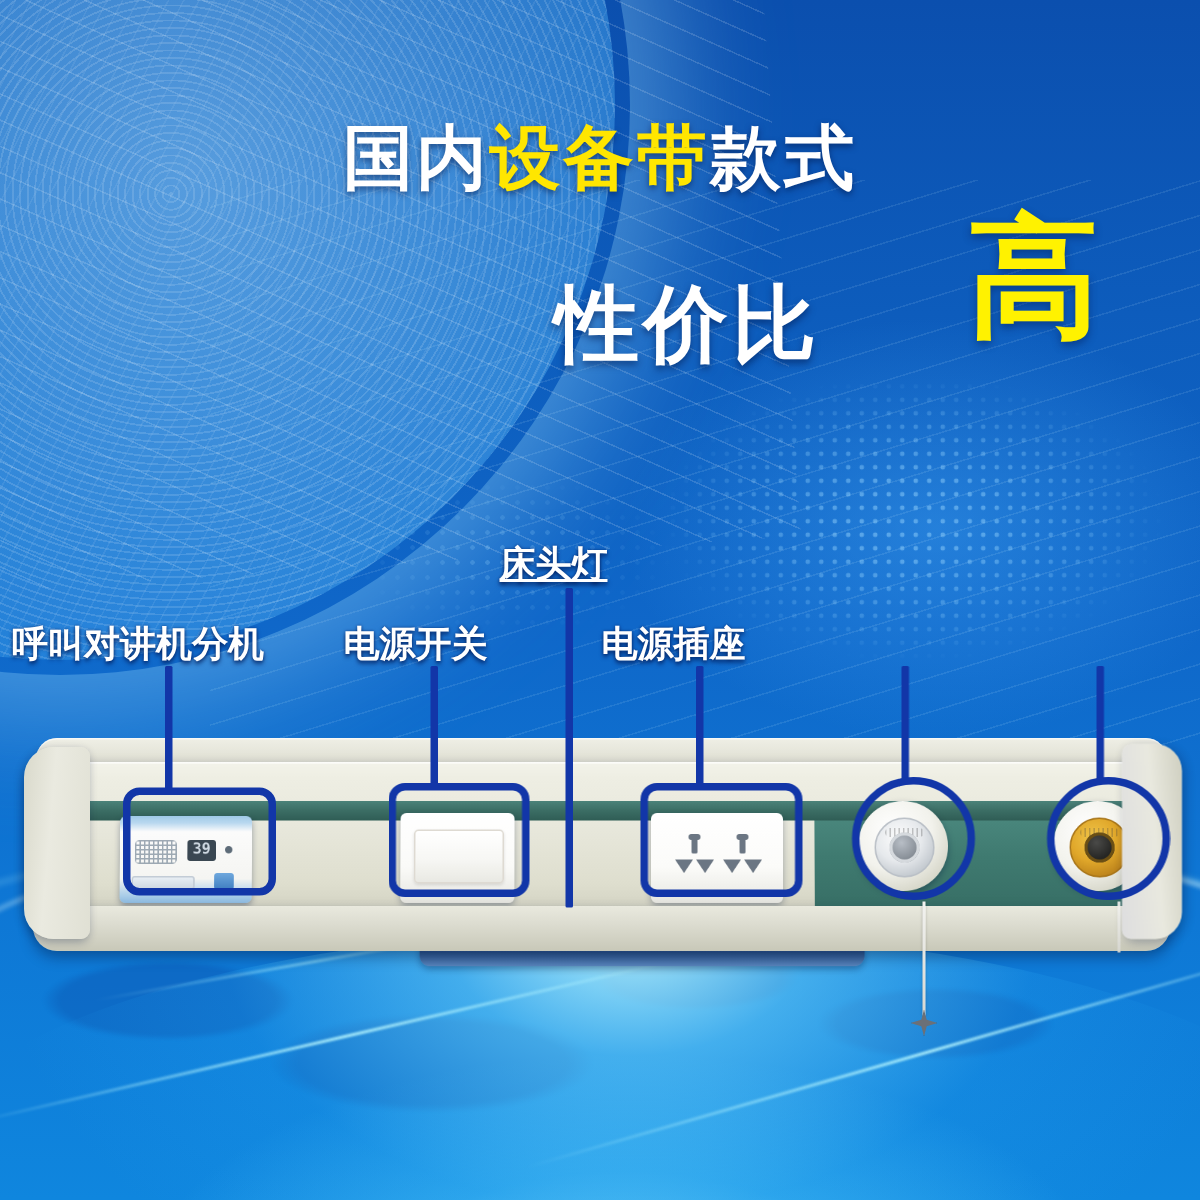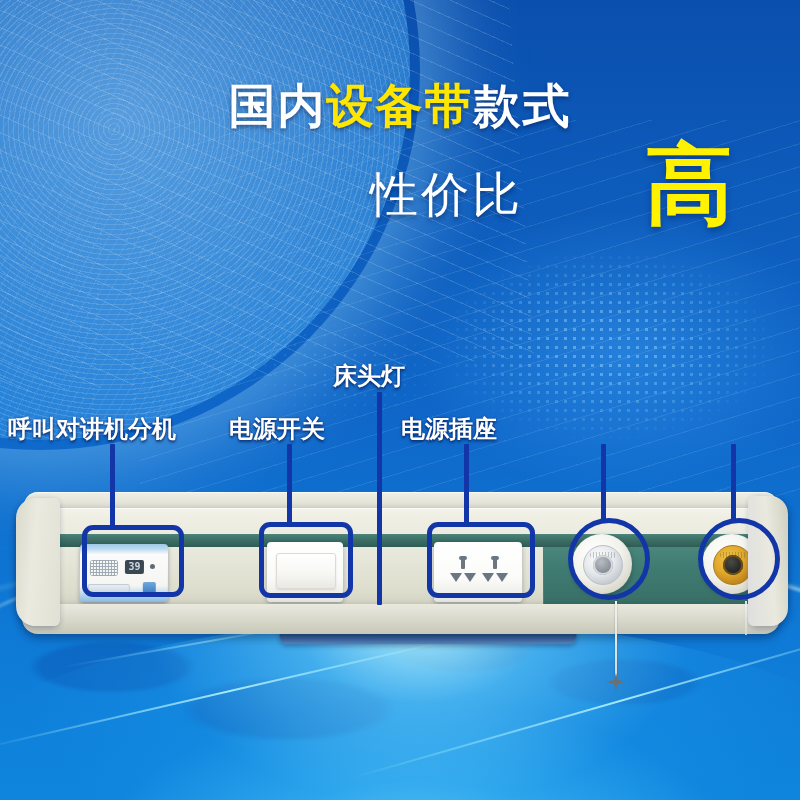--- a/index.html
+++ b/index.html
@@ -65,21 +65,21 @@
   .s2{left:340px;top:700px;width:560px;transform:rotate(-16deg);}
   .s3{left:60px;top:640px;width:300px;transform:rotate(-10deg);opacity:.55;}
 
   
   .headline{position:absolute;left:0;top:82px;width:800px;text-align:center;z-index:12;}
   .hl-row1{font-size:47px;font-weight:700;letter-spacing:2px;line-height:1;
     text-shadow:0 2px 4px rgba(0,20,70,.55);}
   .hl-row1 .w{color:#ffffff;font-family:Liberation Mono, monospace;}
   .hl-row1 .y{color:#ffe600;}
   .hl-row2{position:relative;margin-top:26px;height:84px;}
-  .hl-xjb{position:absolute;left:370px;top:4px;font-size:48px;font-weight:400;color:#ffffff;
+  .hl-xjb{position:absolute;left:370px;top:20px;font-size:56px;font-weight:700;color:#ffffff;
     letter-spacing:3px;text-shadow:0 3px 5px rgba(0,20,70,.5);}
   .hl-gao{position:absolute;left:645px;top:-18px;font-size:88px;font-weight:700;color:#fff200;
     line-height:1;text-shadow:0 3px 6px rgba(0,25,80,.45);}
 
   
   .label{position:absolute;z-index:14;color:#ffffff;font-weight:700;font-size:24px;
     letter-spacing:0px;white-space:nowrap;
     text-shadow:0 2px 3px rgba(0,25,85,.75),0 0 2px rgba(0,30,90,.6);}
   .leader{position:absolute;z-index:13;width:5px;background:#1236a8;border-radius:1px;}
 
@@ -199,21 +199,21 @@
   <div class="headline">
     <div class="hl-row1"><span class="w">国内</span><span class="y">设备带</span><span class="w">款式</span></div>
     <div class="hl-row2">
       <span class="hl-xjb">性价比</span>
       <span class="hl-gao">高</span>
     </div>
   </div>
 
   <div class="label" style="left:229px;top:413px;">电源开关</div>
   <div class="label" style="left:8px;top:413px;">呼叫对讲机分机</div>
-  <div class="label" style="left:333px;top:360px;">床头灯</div>
+  <div class="label" style="left:333px;top:360px;text-decoration:underline;">床头灯</div>
   <div class="label" style="left:401px;top:413px;">电源插座</div>
 
   <div class="leader" style="left:110px;top:444px;height:85px;"></div>
   <div class="leader" style="left:287px;top:444px;height:82px;"></div>
   <div class="leader" style="left:377px;top:392px;height:213px;"></div>
   <div class="leader" style="left:464px;top:444px;height:82px;"></div>
   <div class="leader" style="left:601px;top:444px;height:78px;"></div>
   <div class="leader" style="left:731px;top:444px;height:78px;"></div>
 
   <div class="panel-wrap">

